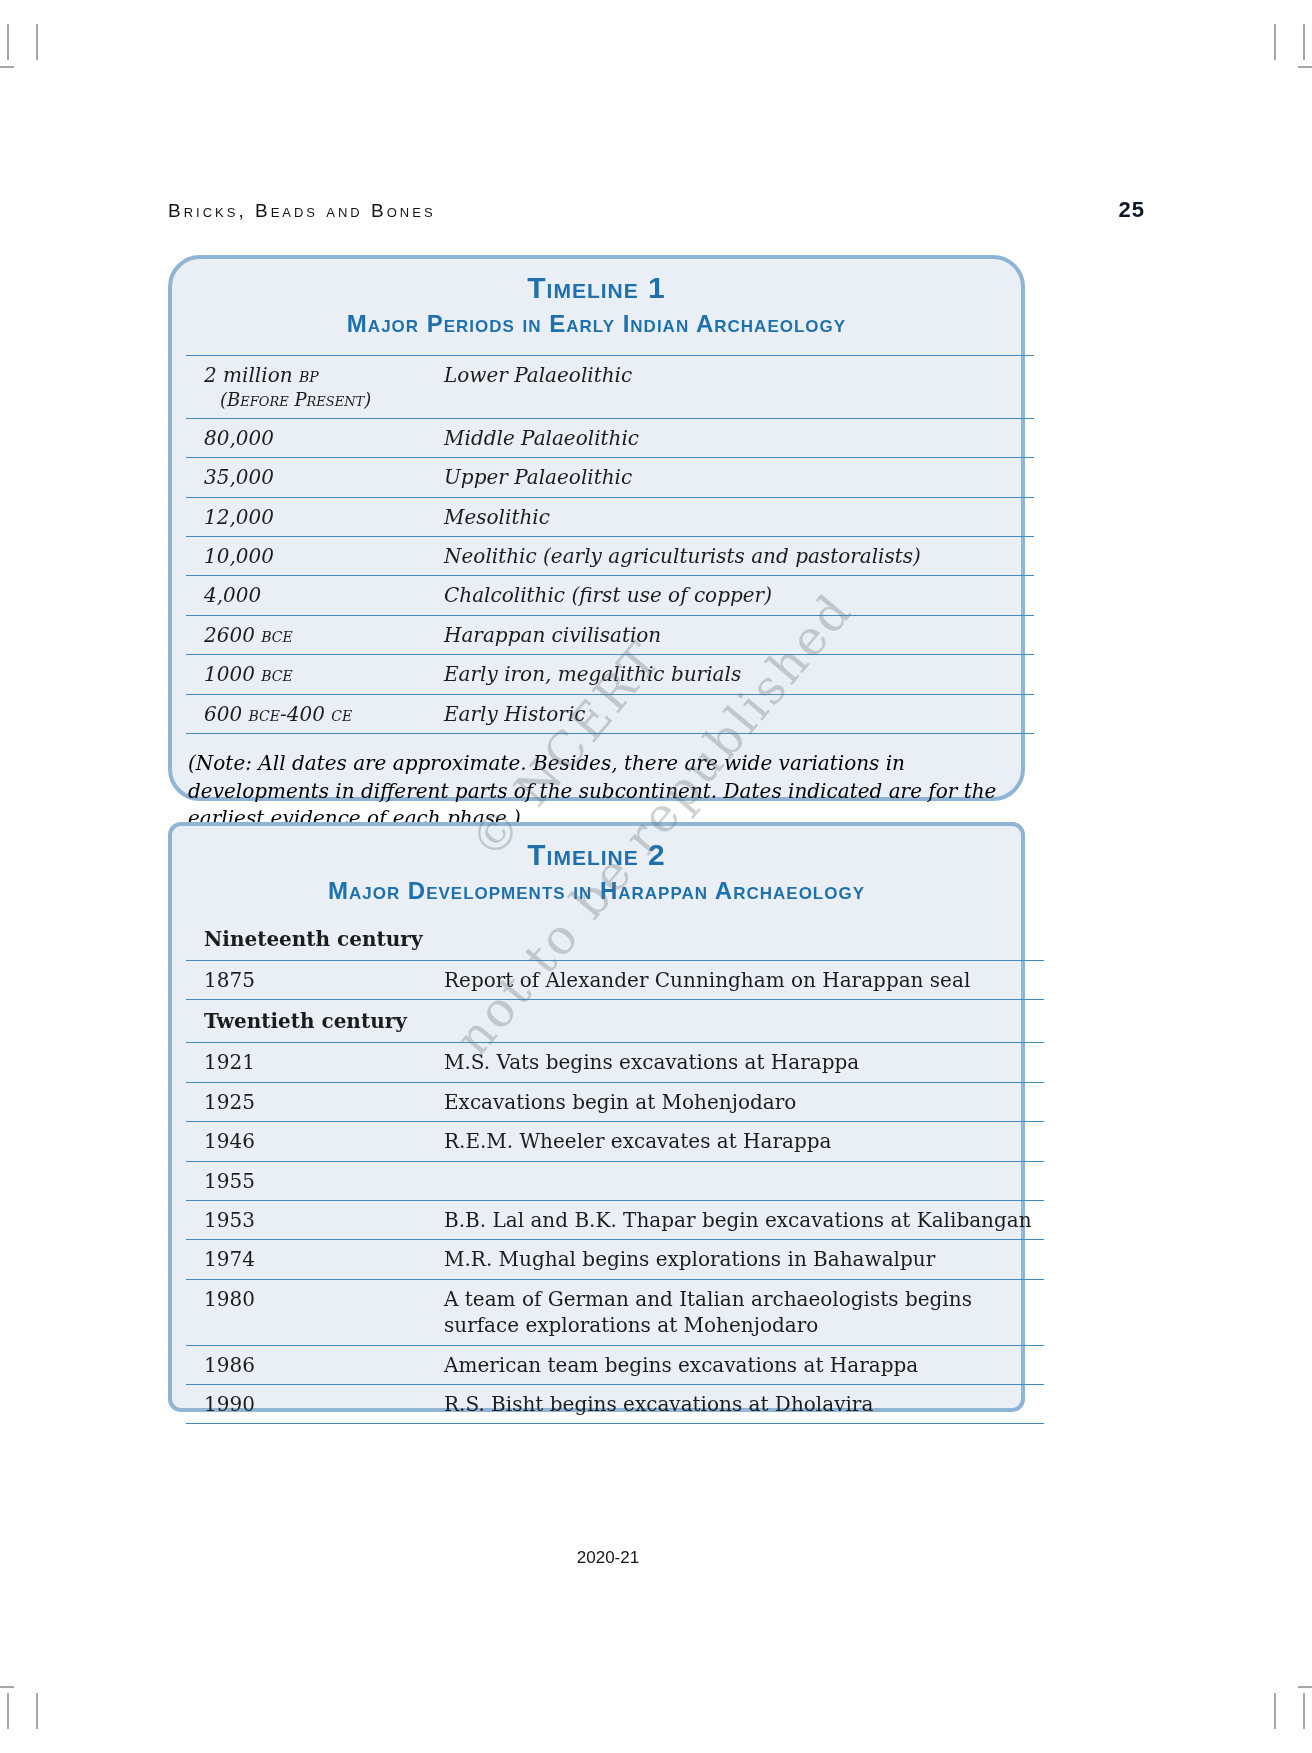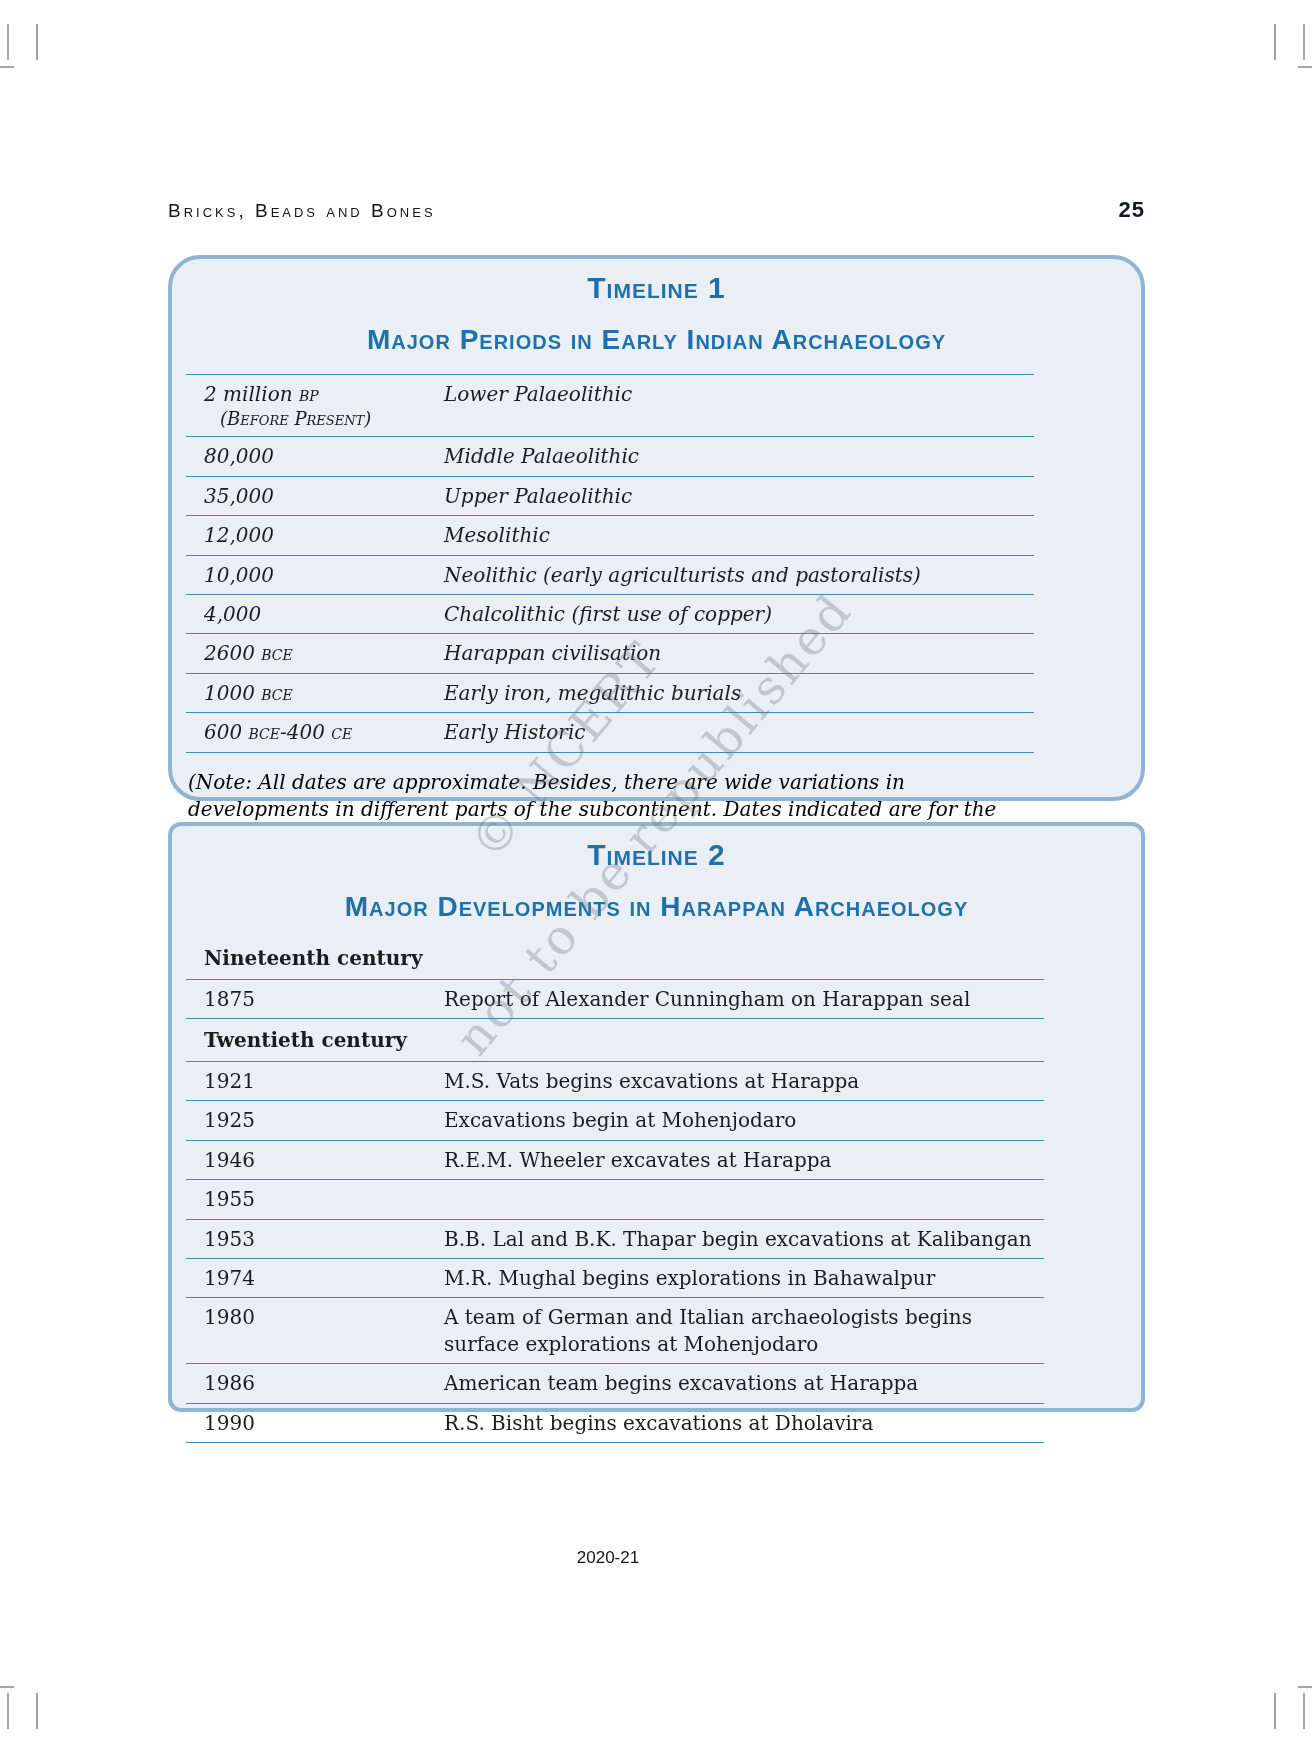--- a/index.html
+++ b/index.html
@@ -21,33 +21,33 @@
     font-family:"Liberation Sans", sans-serif; font-variant:small-caps;
     letter-spacing:3px; font-size:19px; color:#141414;
   }
   .page-num {
     font-family:"Liberation Sans", sans-serif; font-size:22px;
     font-weight:bold; letter-spacing:1px; color:#0f172a;
   }
 
   
   .timeline-box {
-    position:absolute; left:168px; width:977px;
+    position:absolute; left:168px; width:857px;
     background:#eaeff5; border:4.5px solid #8fb4d4; border-radius:32px;
   }
   #box1 { top:255px; height:546px; }
   #box2 { top:822px; height:590px;border-radius:13px; }
 
   .box-title, .box-subtitle {
     text-align:center; font-family:"Liberation Sans", sans-serif;
     font-weight:bold; font-variant:small-caps; color:#1e71ad;
     letter-spacing:1px; line-height:1.15;
   }
   .box-title { font-size:30px; margin-top:12px; }
-  .box-subtitle { font-size:28px; margin-top:18px; }
+  .box-subtitle { font-size:24px; margin-top:4px; }
 
   .t-table { margin:18px 0 0 14px; width:848px; }
   #box2 .t-table { margin-top:14px; width:858px; }
   .t-table.topline { border-top:1.6px solid #4289bf;font-style:italic; }
 
   .t-row {
     display:flex; align-items:flex-start;
     border-bottom:1.6px solid #4289bf; padding:6px 0; min-height:39px;
   }
   .t-date { flex:0 0 258px; width:258px; padding-left:18px; font-size:20px; line-height:1.32; }

